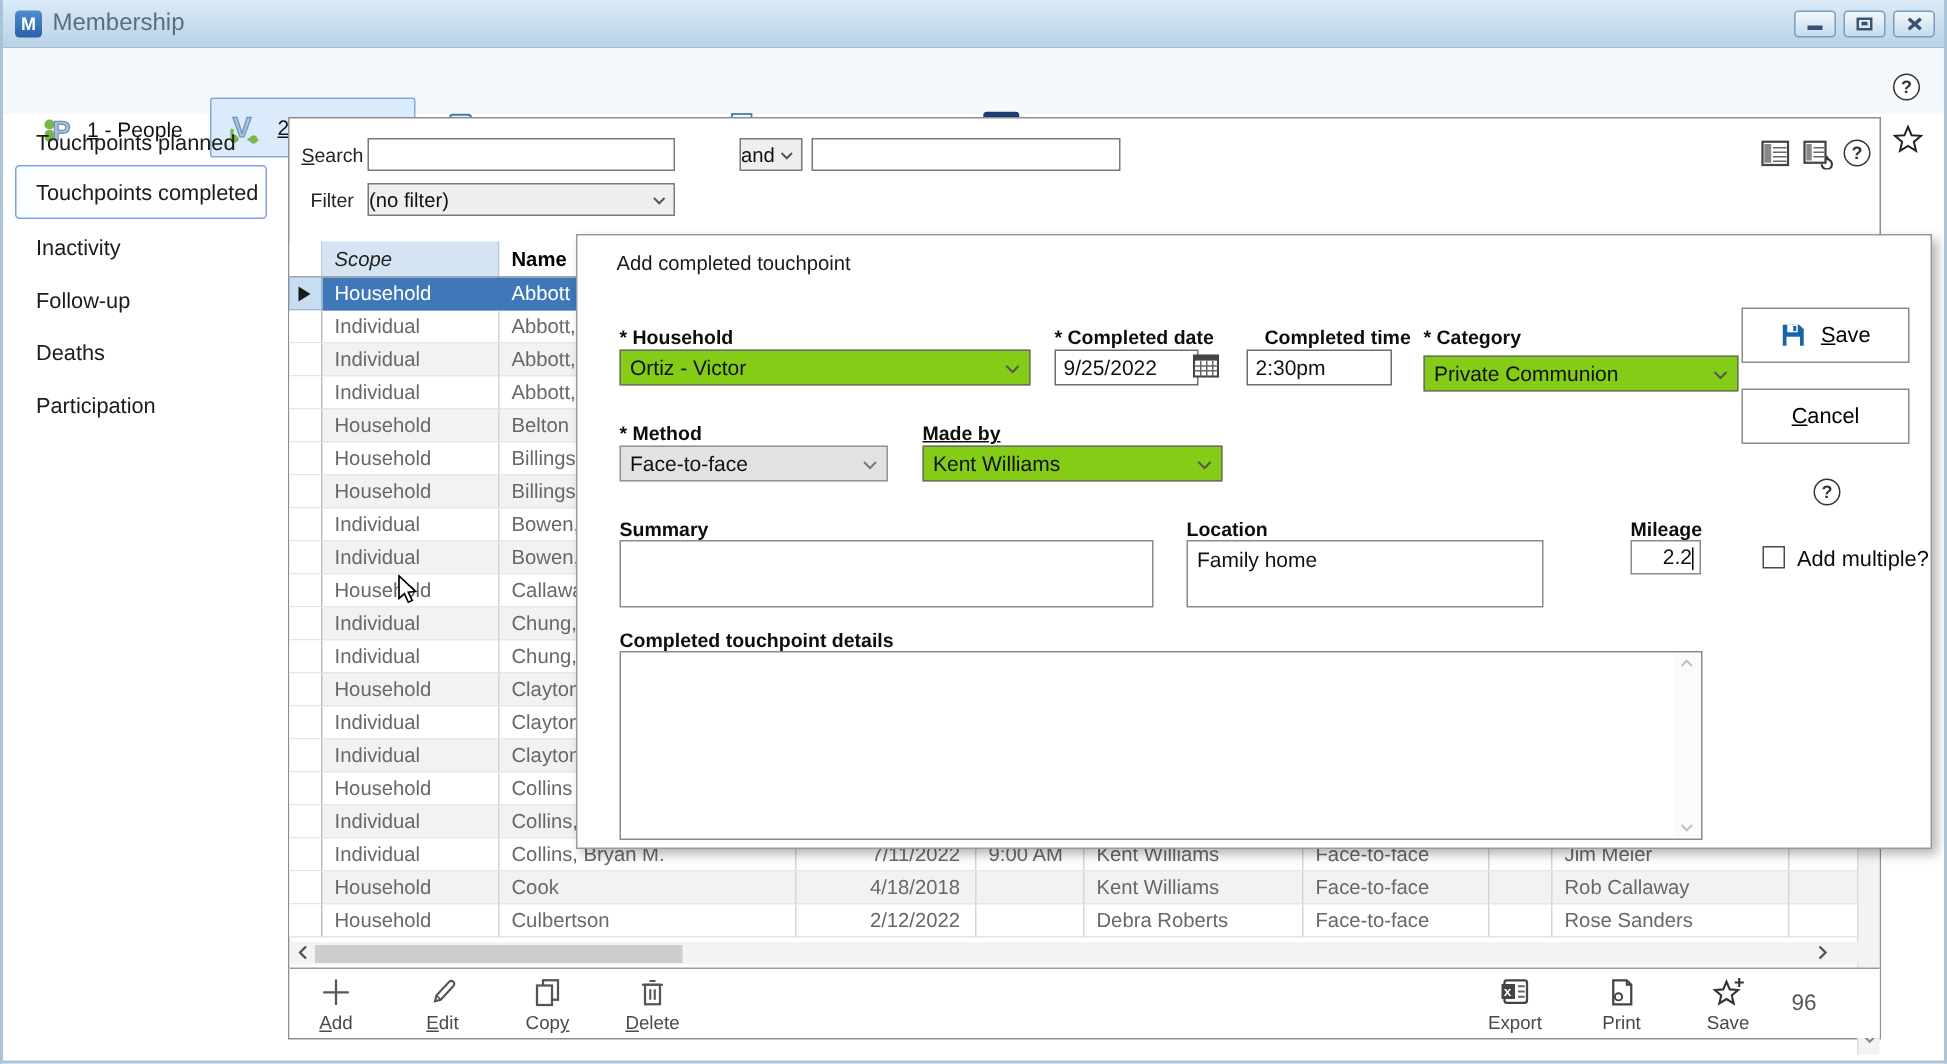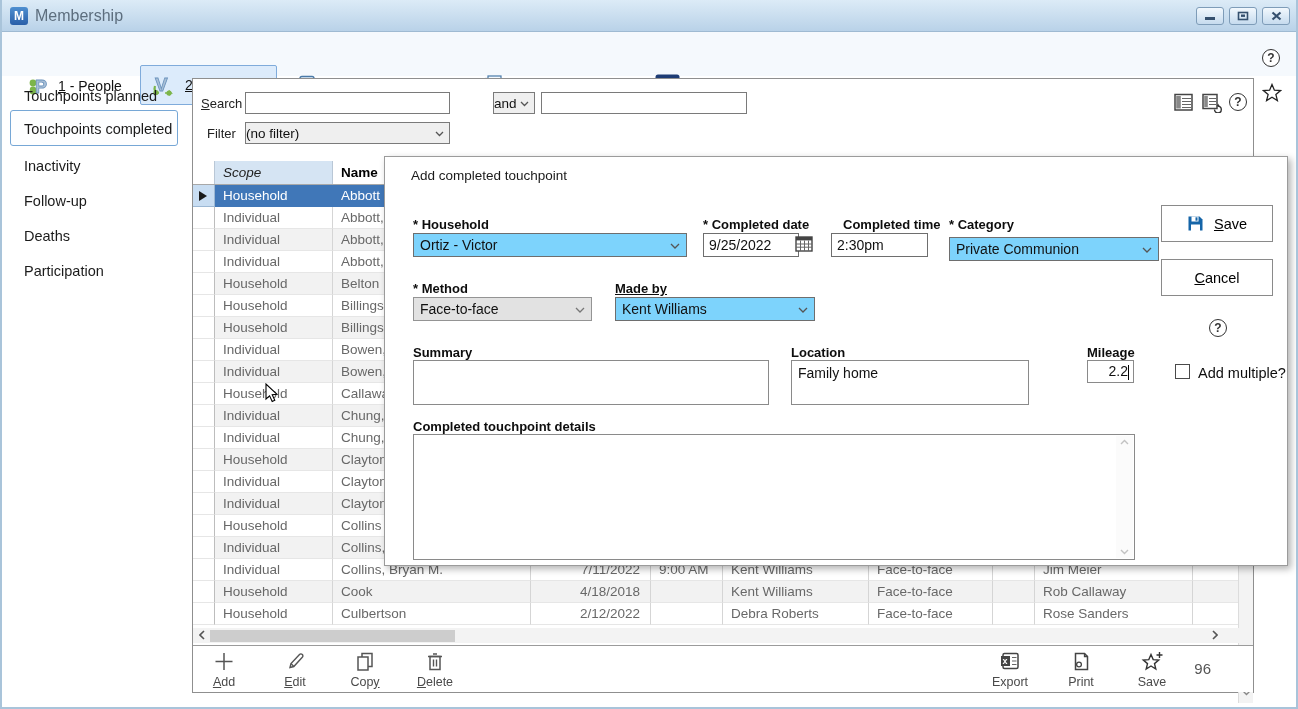--- a/index.html
+++ b/index.html
@@ -67,21 +67,21 @@
   .btoolbar{position:absolute;left:0;top:566px;width:1060px;height:47px;border-top:1px solid #9b9b9b;background:#fff;}
   .tbtn{position:absolute;top:5px;width:58px;display:flex;flex-direction:column;align-items:center;gap:3px;}
   .tbtn .tlabel{font-size:12.5px;color:#4a4a4a;}
   .count{position:absolute;right:42px;top:14px;font-size:15px;color:#555;}
   
   .dialog{position:absolute;left:382px;top:156px;width:904px;height:410px;background:#fff;
     border:1px solid #9b9b9b;box-shadow:3px 3px 7px rgba(0,0,0,.3);z-index:20;}
   .dlg-title{position:absolute;left:26px;top:11px;font-size:13.5px;color:#1a1a1a;}
   .dlbl{position:absolute;font-size:13px;font-weight:bold;color:#0d0d0d;white-space:nowrap;}
   .dinput{position:absolute;height:24px;border:1px solid #6e6e6e;background:#fff;font-size:14px;padding:2px 5px;font-family:inherit;color:#111;}
-  .dcombo{position:absolute;height:24px;border:1px solid #6e6e6e;background:#7dd3fc;font-size:14px;
+  .dcombo{position:absolute;height:24px;border:1px solid #6e6e6e;background:#84cc16;font-size:14px;
     display:flex;align-items:center;padding-left:6px;color:#111;}
   .dcombo .chev{position:absolute;right:6px;top:9px;}
   .dcombo.gray{background:#e2e2e2;border-color:#949494;}
   .dareabox{position:absolute;border:1px solid #8a8a8a;background:#fff;font-size:14px;color:#111;padding:4px 6px;}
   .dbtn{position:absolute;left:776px;width:112px;height:37px;border:1px solid #8a8a8a;background:#fff;
     display:flex;align-items:center;justify-content:center;gap:10px;font-size:14.5px;color:#000;}
   .caret{display:inline-block;width:1px;height:15px;background:#000;vertical-align:middle;}
   .checkbox{position:absolute;width:15px;height:15px;border:1.5px solid #4a4a4a;background:#fff;}
   .scrollstrip{position:absolute;right:1px;top:1px;bottom:1px;width:17px;background:#fbfbfb;
     display:flex;flex-direction:column;justify-content:space-between;align-items:center;padding:3px 0;color:#c2c2c2;font-size:11px;}

